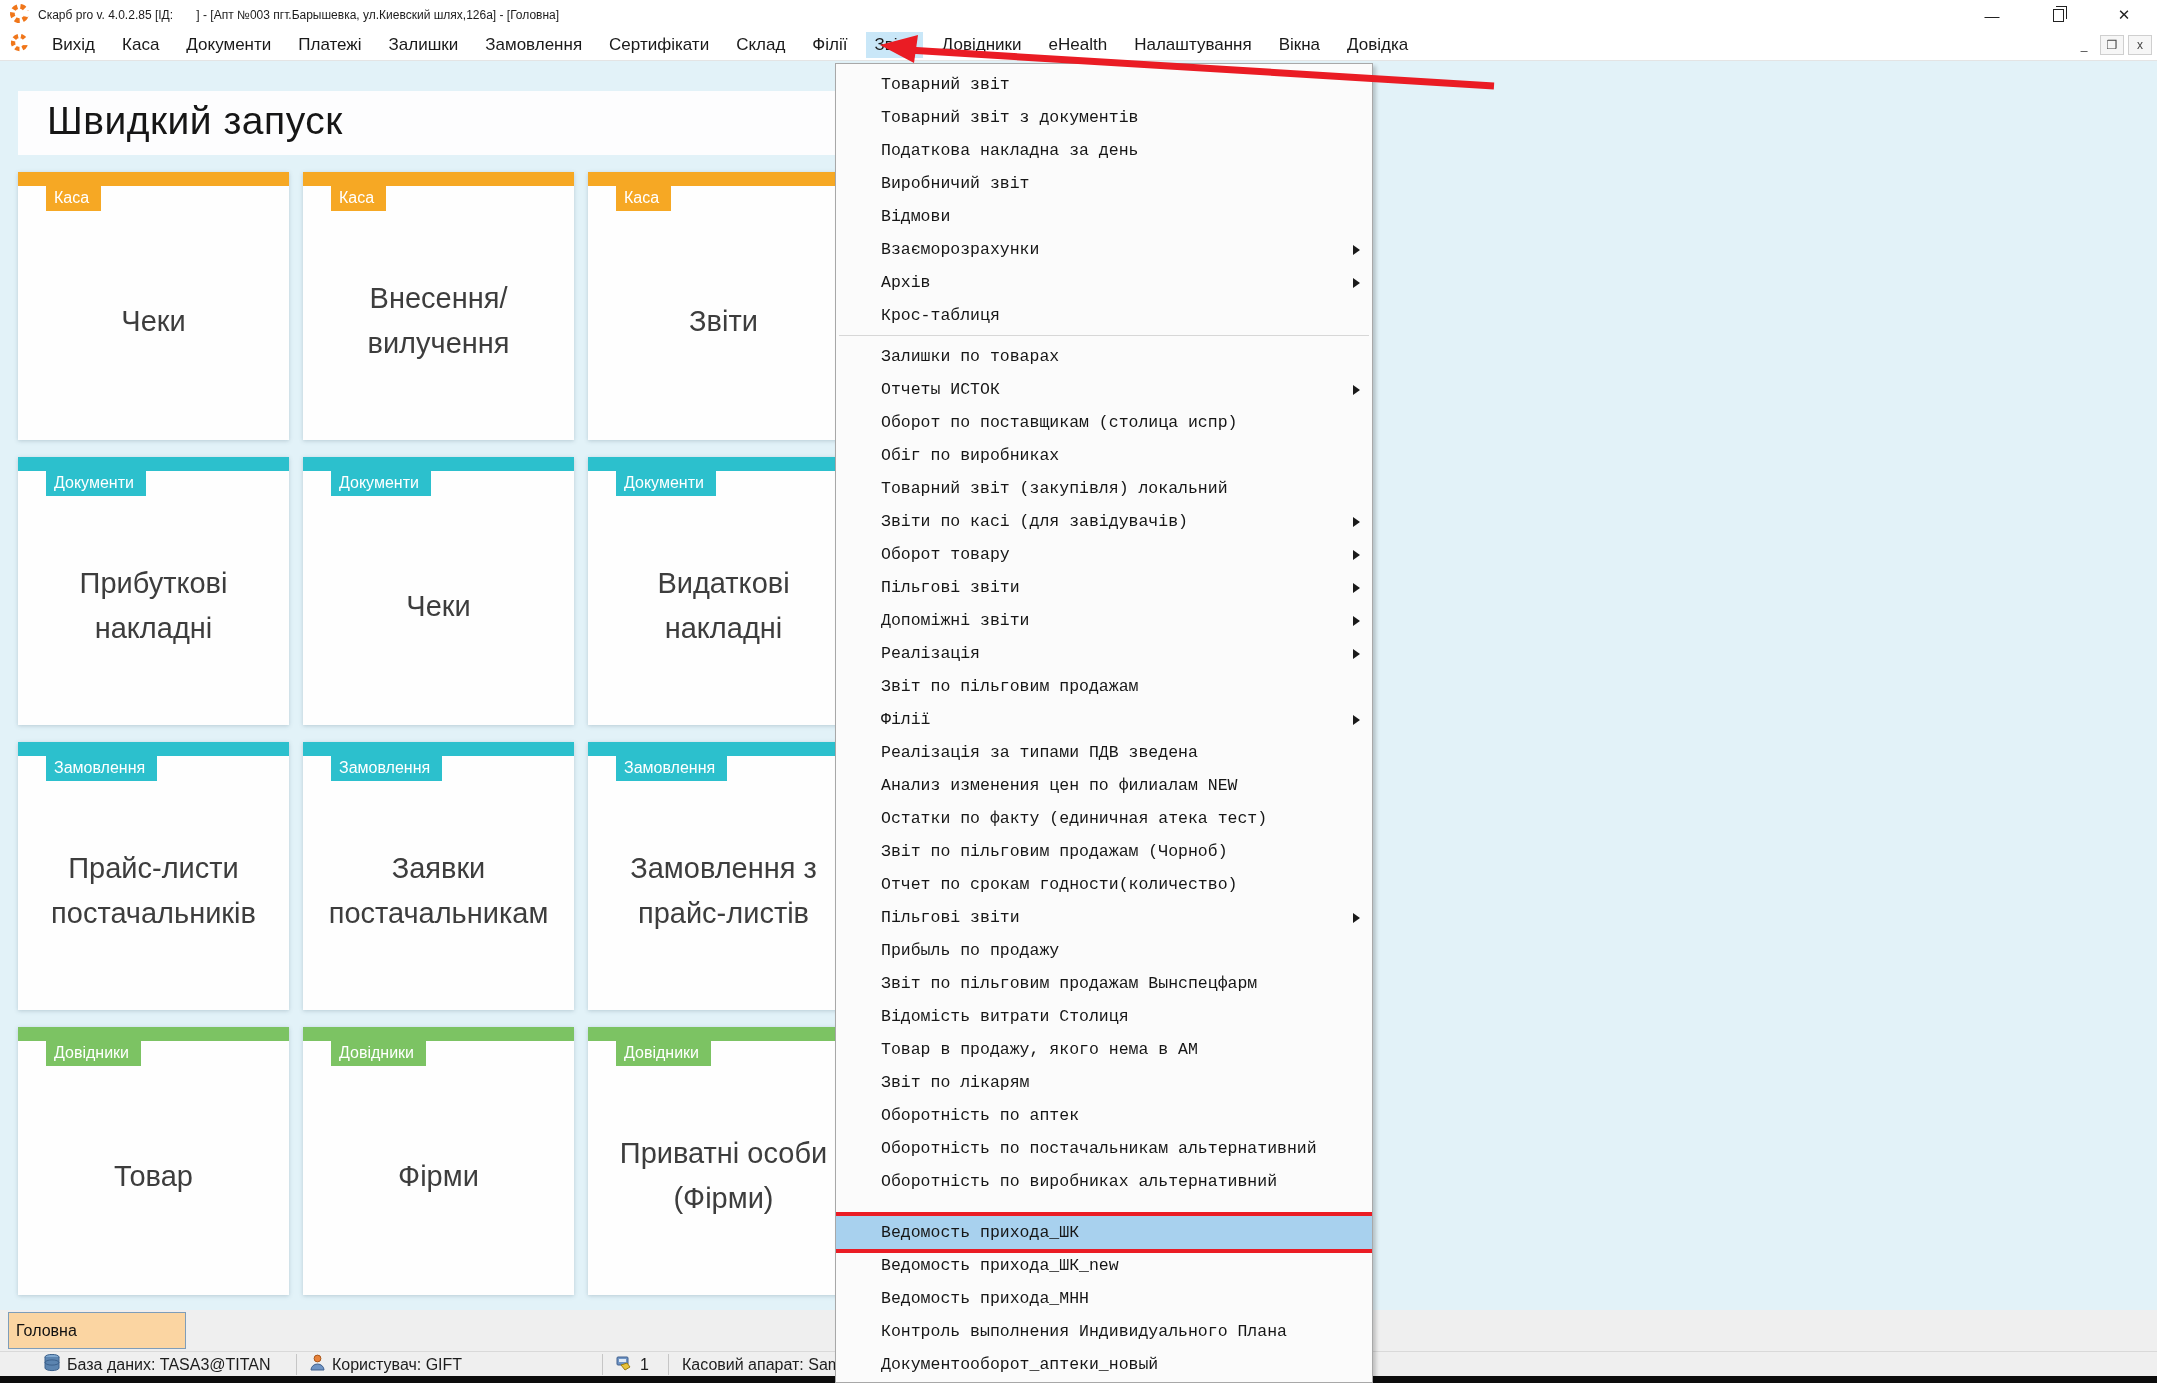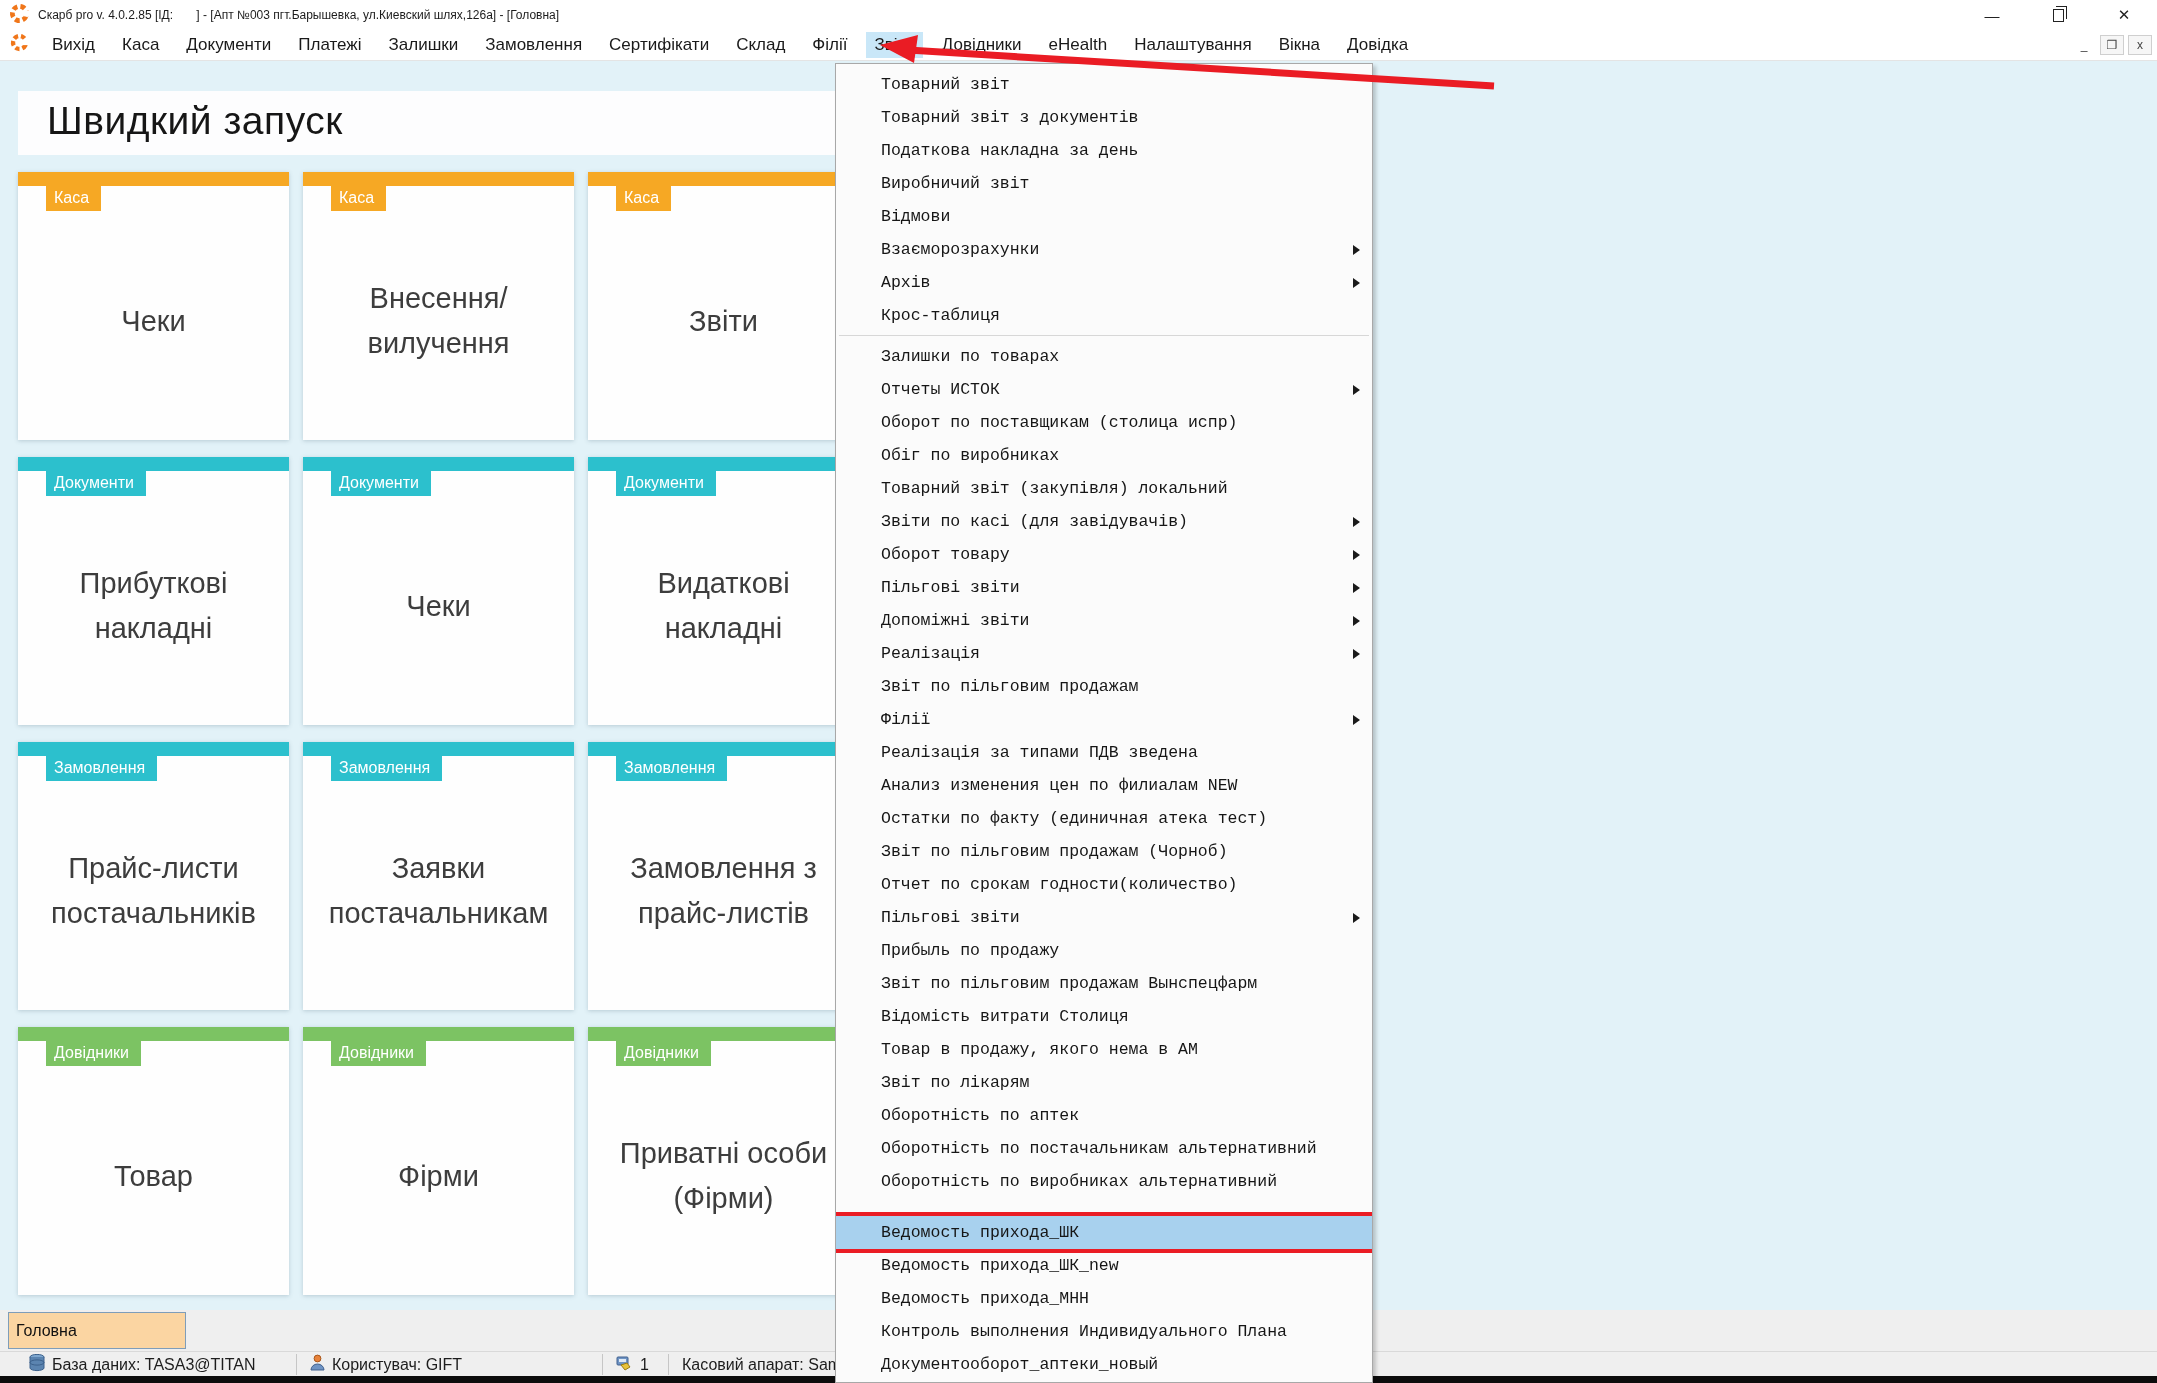--- a/index.html
+++ b/index.html
@@ -186,21 +186,21 @@
     </div>
 </div>
 
 <div class="tabrow">
   <div class="tab">
     <span>Головна</span>
   </div>
 </div>
 
 <div class="statusrow">
-  <div class="seg" style="left:7px;padding-left:22px;">
+  <div class="seg" style="left:22px;padding-left:22px;">
     <span class="statusicon">
       <svg width="16" height="18" viewBox="0 0 16 18">
         <ellipse cx="8" cy="3" rx="7" ry="2.6" fill="#7ea7cf" stroke="#3c618c"></ellipse>
         <path d="M1 3 v11 a7 2.6 0 0 0 14 0 v-11" fill="#5b84b0" stroke="#3c618c"></path>
         <ellipse cx="8" cy="8.5" rx="7" ry="2.6" fill="none" stroke="#3c618c"></ellipse>
       </svg>
     </span>
     <span>База даних: TASA3@TITAN</span>
   </div>
   <div class="seg-sep" style="left:296px;"></div>

